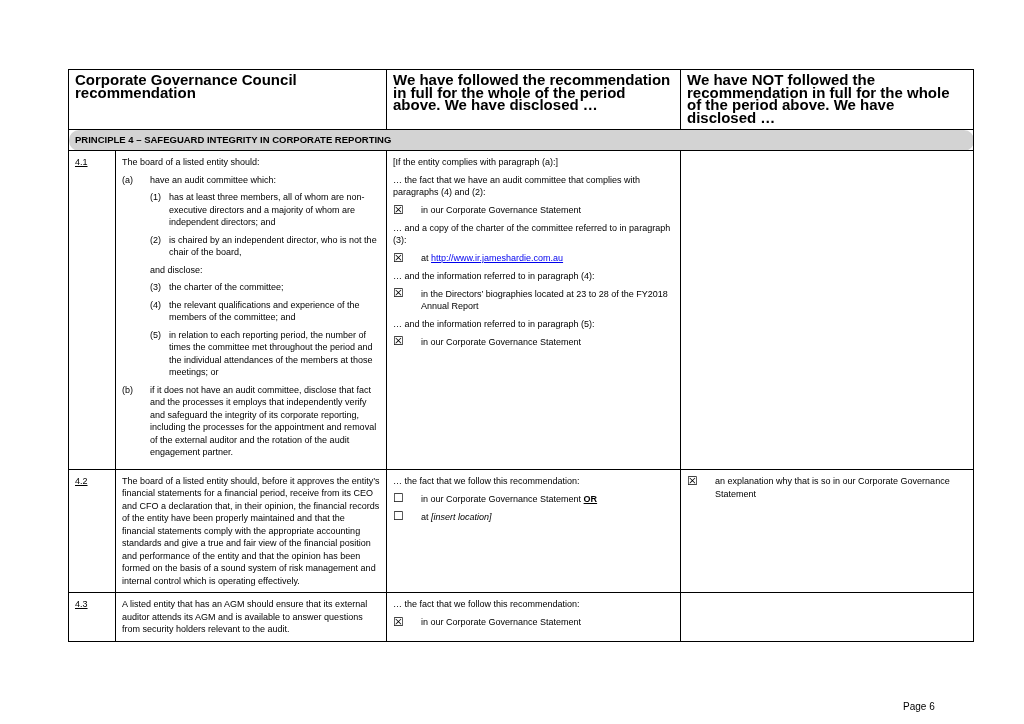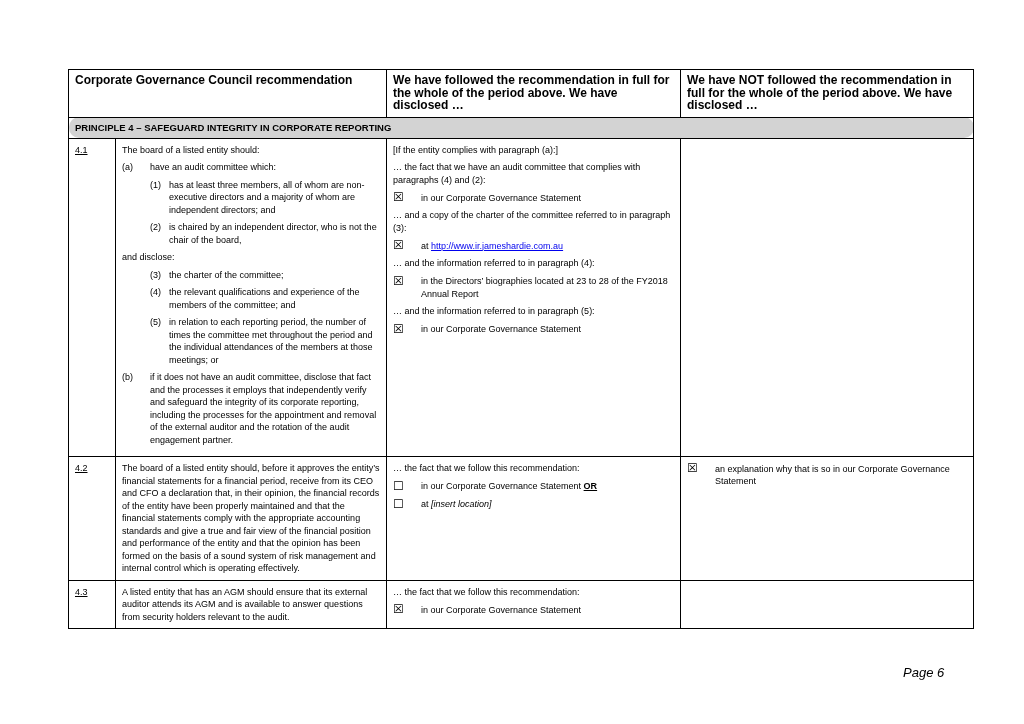--- a/index.html
+++ b/index.html
@@ -22,21 +22,21 @@
   table.gov th, table.gov td {
     border: 1px solid #000;
     vertical-align: top;
     text-align: left;
     padding: 5px 6px;
     font-size: 9px;
     line-height: 12.5px;
   }
   table.gov th {
     font-weight: bold;
-    font-size: 12px;
+    font-size: 15px;
     line-height: 12.5px;
     height: 34px;
     padding-top: 4px;
   }
   tr.banner td {
     background: #d3d3d3;
     font-weight: bold;
     font-size: 9.5px;
     height: 21px;
     padding-top: 4px;
@@ -47,40 +47,39 @@
 
   .blk { margin: 0 0 5px 0; }
   .blk:last-child { margin-bottom: 0; }
 
   
   .li { display: flex; margin: 0 0 5px 0; }
   .lb1 { flex: 0 0 28px; }
   .li.l2 { margin-left: 28px; }
   .lb2 { flex: 0 0 19px; }
   .tx { flex: 1 1 auto; }
-  .ind1 { }
+  .ind1 { margin-left: 28px; }
 
   
   .chk { display: flex; margin: 0 0 5px 0; }
   .chk .box {
     flex: 0 0 28px;
     font-size: 12px;
     line-height: 12px;
     font-family: "DejaVu Sans", sans-serif;
   }
   .chk .tx { padding-top: 0.5px; }
 
   .lnk { color: #0000ee; text-decoration: underline; cursor: pointer; }
   .orb { font-weight: bold; text-decoration: underline; }
   .it  { font-style: italic; }
 
   .footer {
-    position: absolute; left: 903px; top: 665px;
-    font-size: 13px;
-    font-style: italic;
+    position: absolute; left: 903px; top: 701px;
+    font-size: 10px;
   }
 </style>
 </head>
 <body>
 
 <div class="page">
 
   <table class="gov">
     <colgroup>
       <col style="width:47px">

